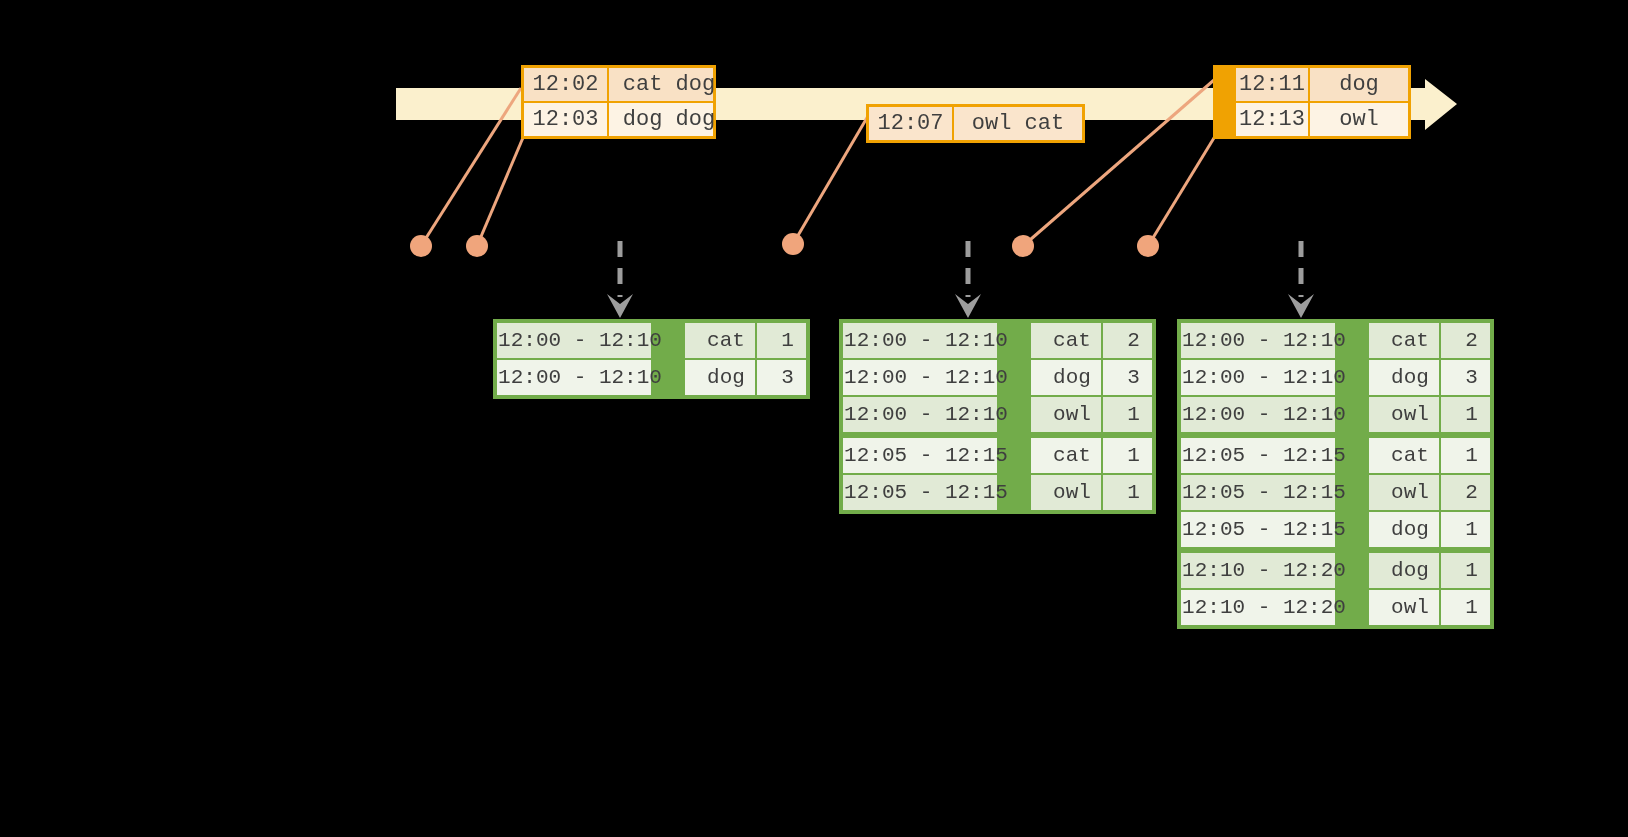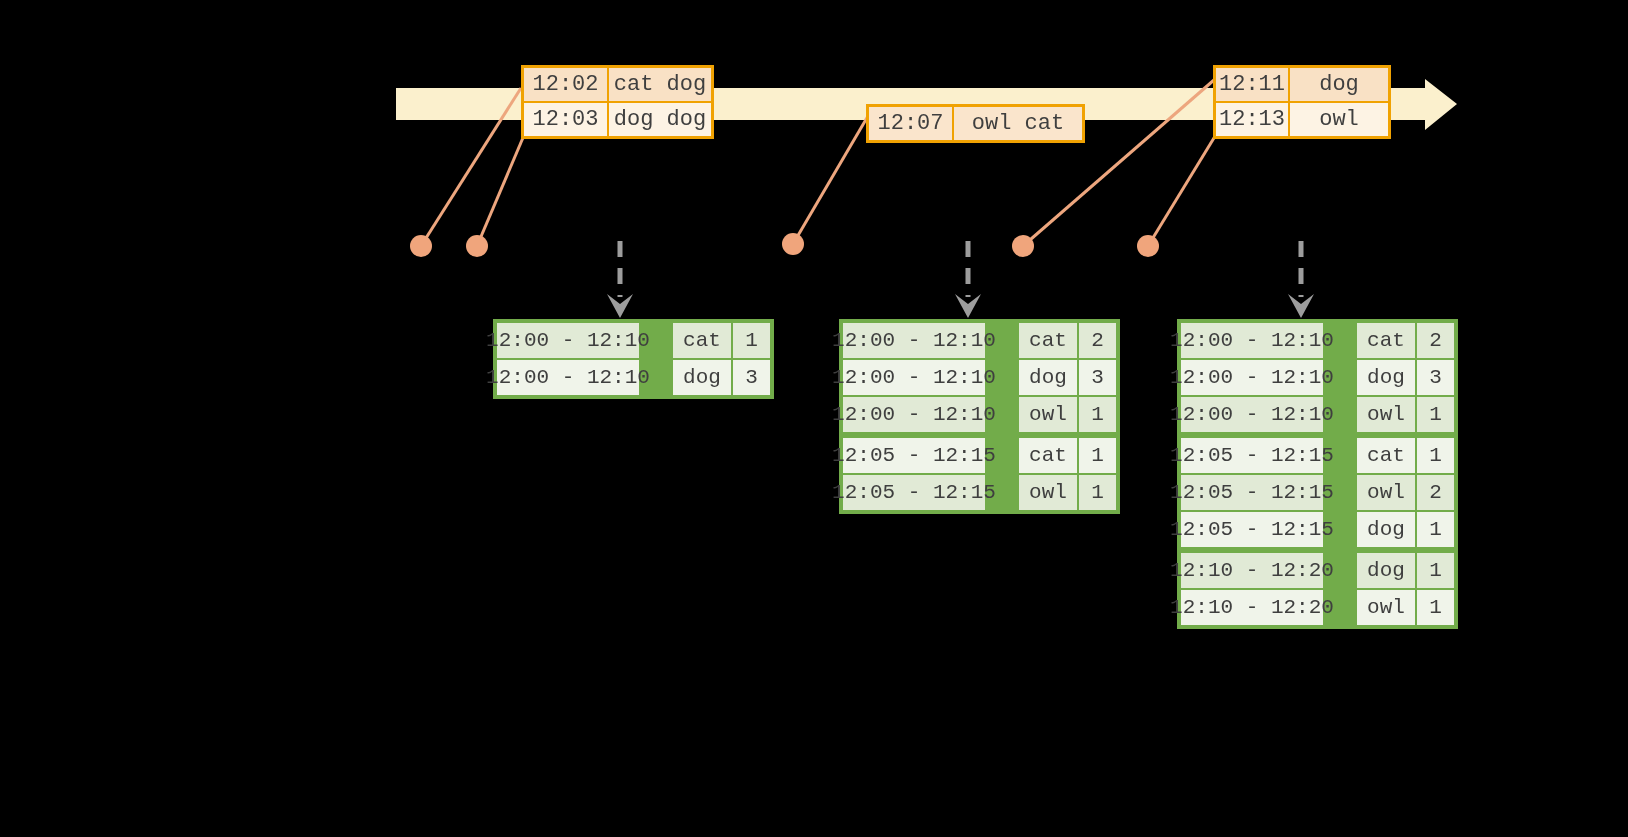--- a/index.html
+++ b/index.html
@@ -21,37 +21,37 @@
     box-sizing:content-box;
   }
   .erow{display:flex;gap:2px;}
   .ecell{
     height:33px;display:flex;align-items:center;justify-content:center;
     font-size:22px;color:#3F3F3F;white-space:nowrap;
   }
   .erow.peach .ecell{background:#F9E1C5;}
   .erow.peachlight .ecell{background:#FAE5CC;}
   .erow.cream .ecell{background:#FDF3E4;}
-  .ta .etime{width:83px;} .ta .ewords{width:102px;}
+  .ta .etime{width:83px;} .ta .ewords{width:88px;padding-left:16px;}
   .tb .etime{width:83px;} .tb .ewords{width:128px;}
   .tc .etime{width:72px;} .tc .ewords{width:98px;}
 
   
   .gtable{
     position:absolute;
     background:#72AC4A;
     border:4px solid #72AC4A;
     display:flex;flex-direction:column;gap:2px;
     box-sizing:content-box;
   }
   .grow{display:flex;gap:2px;}
   .grow.group-start{margin-top:4px;}      
   .gcell{
     height:35px;display:flex;align-items:center;justify-content:center;
-    font-size:21px;color:#3F3F3F;white-space:nowrap;
+    font-size:21px;color:#3F3F3F;white-space:nowrap;padding-left:12px;
   }
   .grow.dark .gcell{background:#E1EAD6;}
   .grow.light .gcell{background:#F0F4EA;}
   .gtime{width:142px;} .gword{width:58px;margin-left:32px;} .gcount{width:37px;}
 </style>
 </head>
 <body>
 
 <div id="canvas">
 
@@ -96,21 +96,21 @@
     </div>
   </div>
 
   <div class="etable tb" style="left:866px;top:84px;margin-top:20px;">
     <div class="erow peachlight">
       <div class="ecell etime">12:07</div>
       <div class="ecell ewords">owl cat</div>
     </div>
   </div>
 
-  <div class="etable tc" style="left:1213px;top:65px;">
+  <div class="etable tc" style="left:1213px;top:65px;padding-left:20px;">
     <div class="erow peach">
       <div class="ecell etime">12:11</div>
       <div class="ecell ewords">dog</div>
     </div>
     <div class="erow cream">
       <div class="ecell etime">12:13</div>
       <div class="ecell ewords">owl</div>
     </div>
   </div>
 

